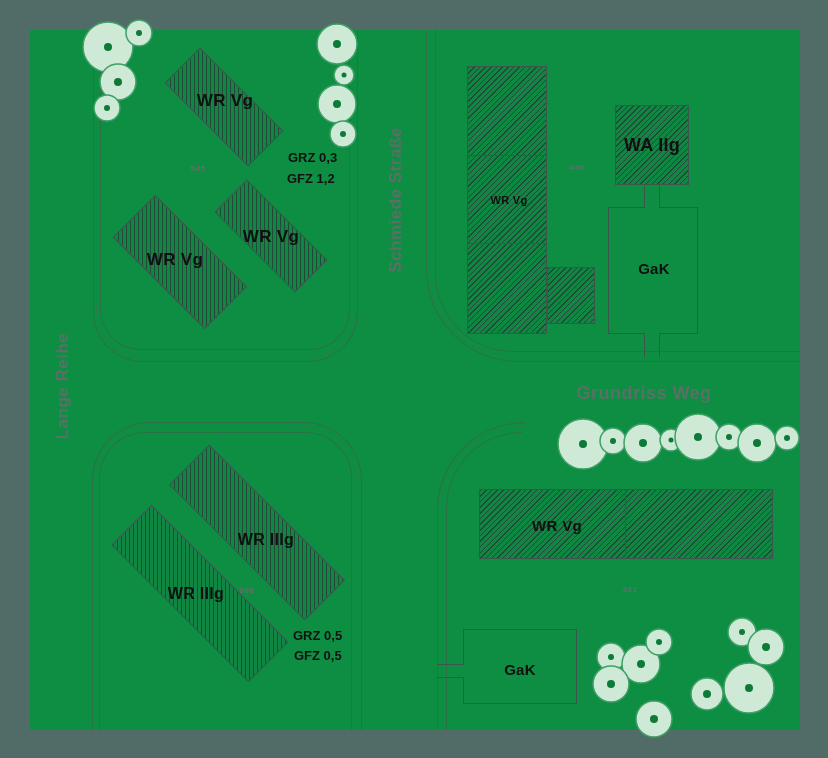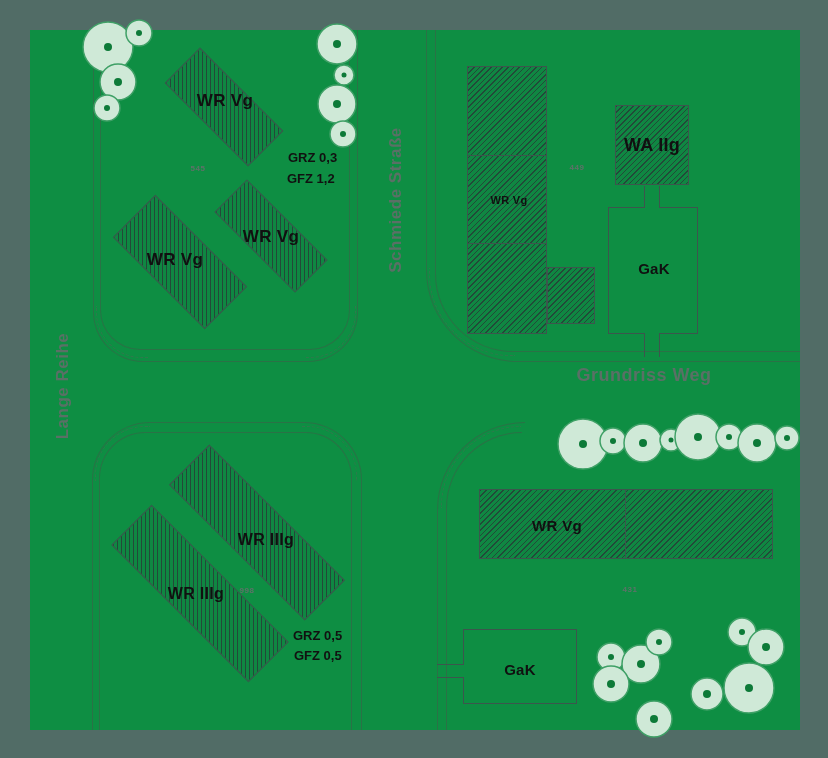--- a/index.html
+++ b/index.html
@@ -111,21 +111,21 @@
   <div class="anno" style="left:293px;top:628px;">GRZ 0,5</div>
   <div class="anno" style="left:294px;top:648px;">GFZ 0,5</div>
 
   <div class="parcel" style="left:198px;top:168px;">545</div>
   <div class="parcel" style="left:577px;top:167px;">449</div>
   <div class="parcel" style="left:247px;top:590px;">998</div>
   <div class="parcel" style="left:630px;top:589px;">431</div>
 
   <div class="street vert" style="left:63px;top:386px;">Lange Reihe</div>
   <div class="street vert" style="left:396px;top:200px;">Schmiede Straße</div>
-  <div class="street" style="left:644px;top:375px;font-size:18px;">Grundriss Weg</div>
+  <div class="street" style="left:644px;top:393px;font-size:18px;">Grundriss Weg</div>
 
   <svg id="trees" width="828" height="758" viewBox="0 0 828 758">
       <circle cx="108" cy="47" r="25" fill="#cfe9d7" stroke="#3fa066" stroke-width="1.5"></circle>
       <circle cx="108" cy="47" r="4" fill="#0d7a38"></circle>
       <circle cx="139" cy="33" r="13" fill="#cfe9d7" stroke="#3fa066" stroke-width="1.5"></circle>
       <circle cx="139" cy="33" r="3" fill="#0d7a38"></circle>
       <circle cx="118" cy="82" r="18" fill="#cfe9d7" stroke="#3fa066" stroke-width="1.5"></circle>
       <circle cx="118" cy="82" r="4" fill="#0d7a38"></circle>
       <circle cx="107" cy="108" r="13" fill="#cfe9d7" stroke="#3fa066" stroke-width="1.5"></circle>
       <circle cx="107" cy="108" r="3" fill="#0d7a38"></circle>

